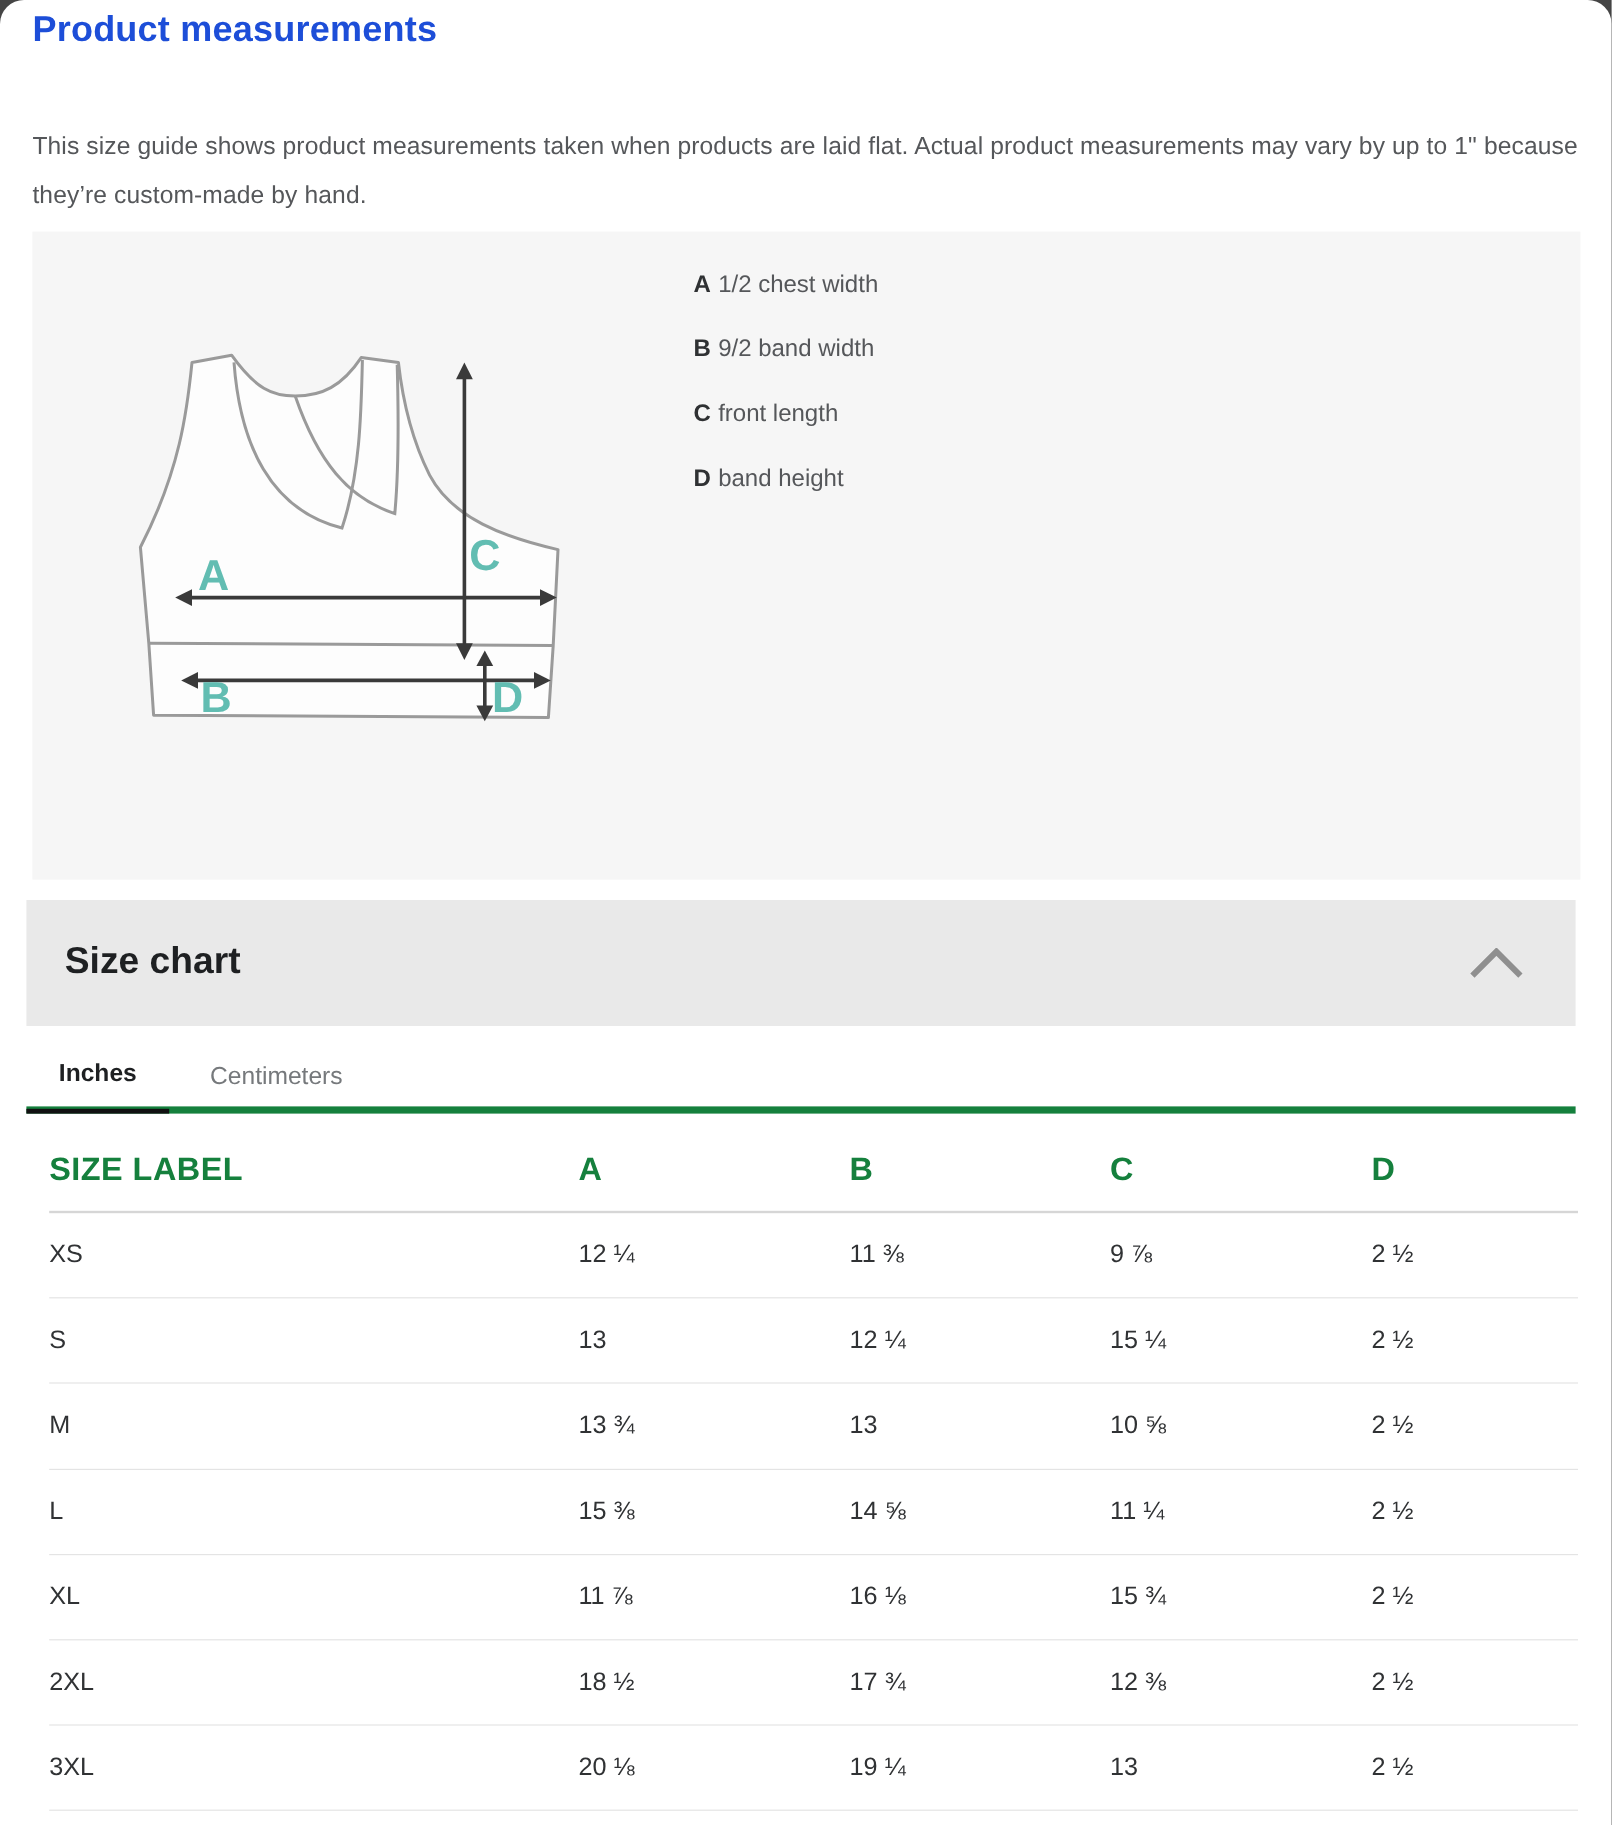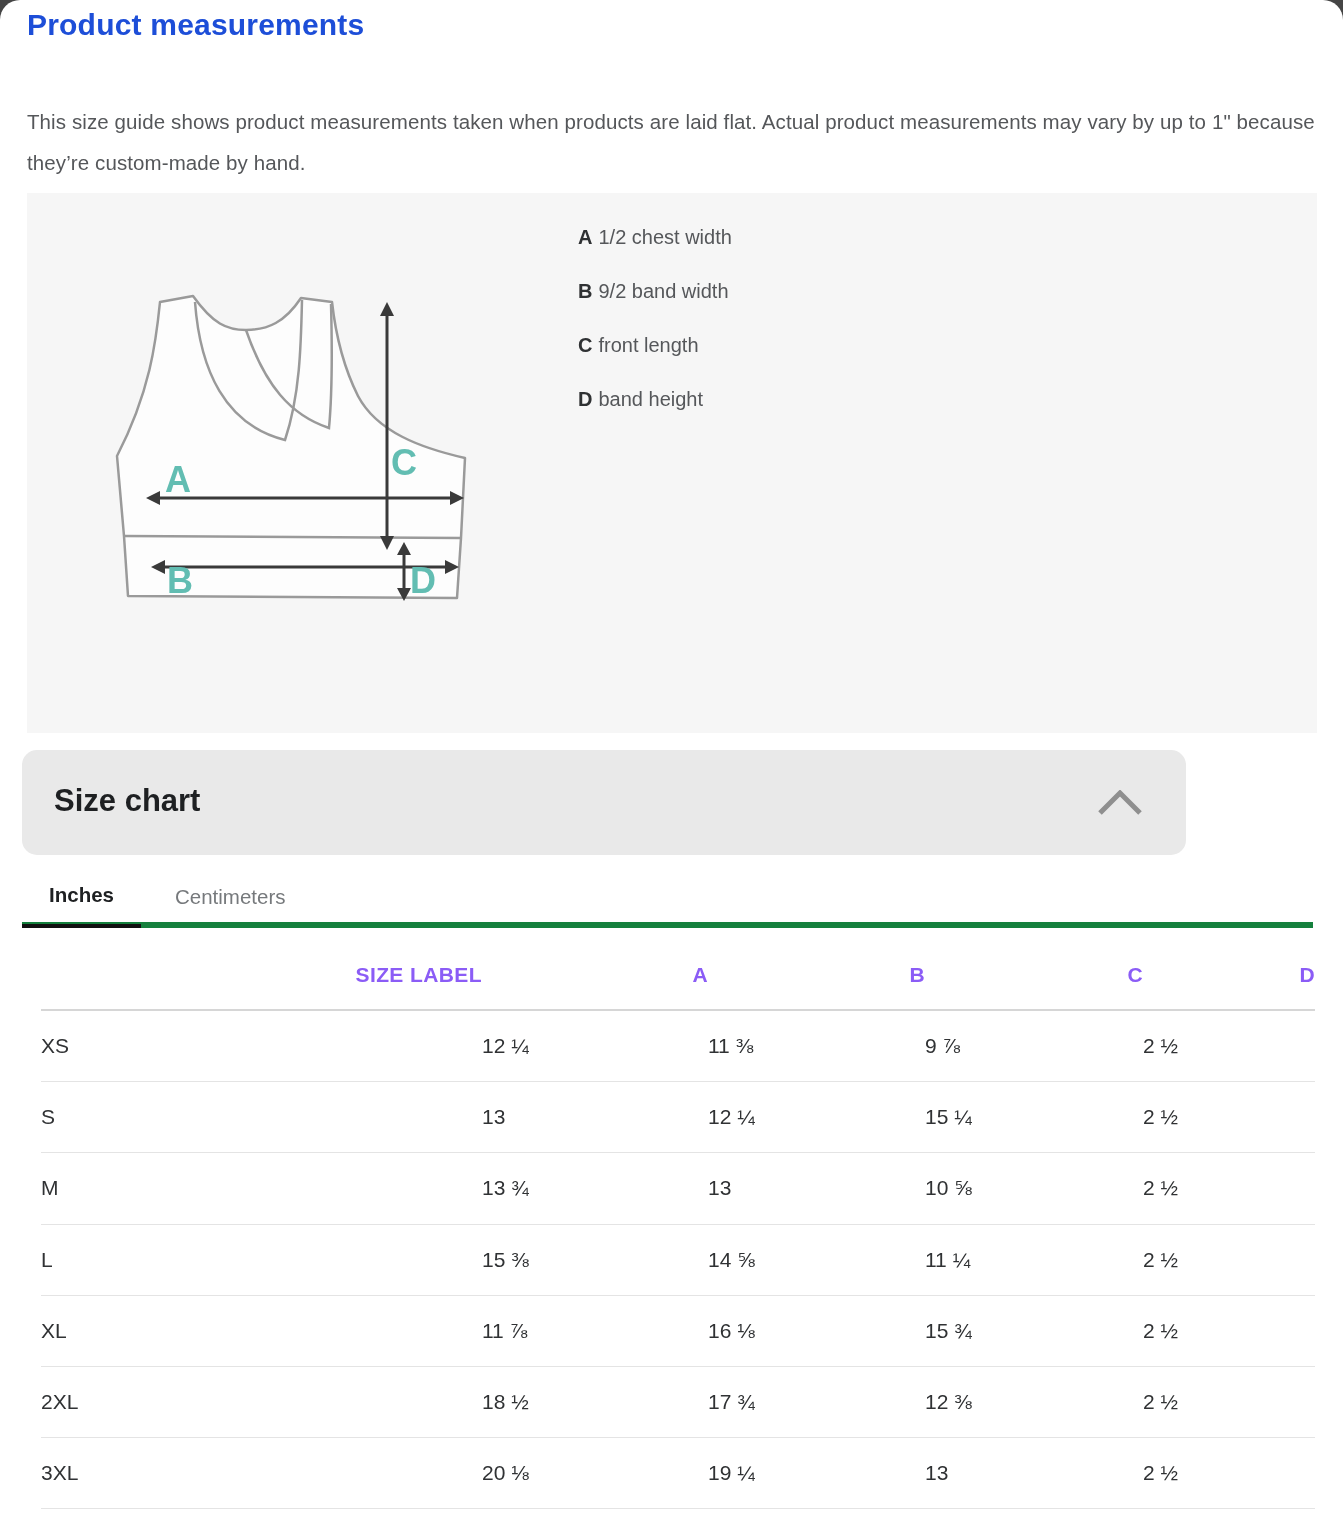--- a/index.html
+++ b/index.html
@@ -31,24 +31,23 @@
     position:absolute; left:27px; top:193px;
     width:1290px; height:540px;
     background:#f6f6f6;
   }
   .bra-svg { position:absolute; left:88px; top:97px; }
   .legend { position:absolute; left:551px; top:34px; }
   .legend-item { font-size:20px; color:#55575a; margin-bottom:33px; line-height:21px; }
   .legend-key { font-weight:bold; color:#2f3133; margin-right:6px; }
   .sc-header {
     position:absolute; left:22px; top:750px;
-    width:1164px; height:105px;
+    width:1291px; height:105px;
     background:#e9e9e9;
     cursor:pointer;
-    border-radius:15px;
   }
   .sc-title {
     position:absolute; left:32px; top:33px;
     font-size:31px; font-weight:bold; color:#1e2022;
   }
   .sc-chevron { position:absolute; right:42px; top:40px; width:48px; height:26px; }
   .tabs {
     position:absolute; left:22px; top:865px;
     width:1291px; height:63px;
     border-bottom:6px solid #15803d;
@@ -65,21 +64,21 @@
   .tab-inactive { margin-left:34px; color:#76797c; }
   .size-table {
     position:absolute; left:41px; top:928px; width:1274px;
   }
   .t-row {
     display:grid;
     grid-template-columns:441px 226px 217px 218px 172px;
     align-items:center;
   }
   .t-head { height:83px; border-bottom:2px solid #d6d6d6; }
-  .t-head .t-cell { font-weight:bold; font-size:21px; color:#8b5cf6; letter-spacing:0.4px; padding-top:12px;text-align:right; }
+  .t-head .t-cell { font-weight:bold; font-size:27px; color:#15803d; letter-spacing:0.4px; padding-top:12px; }
   .t-data { height:71.2px; border-bottom:1px solid #e4e4e4; }
   .t-cell { font-size:21px; color:#303234; }
 </style>
 </head>
 <body>
 
 <div class="card">
 
   <h1 class="page-title">Product measurements</h1>
   <p class="page-desc">This size guide shows product measurements taken when products are laid flat. Actual product measurements may vary by up to 1" because they’re custom-made by hand.</p>

